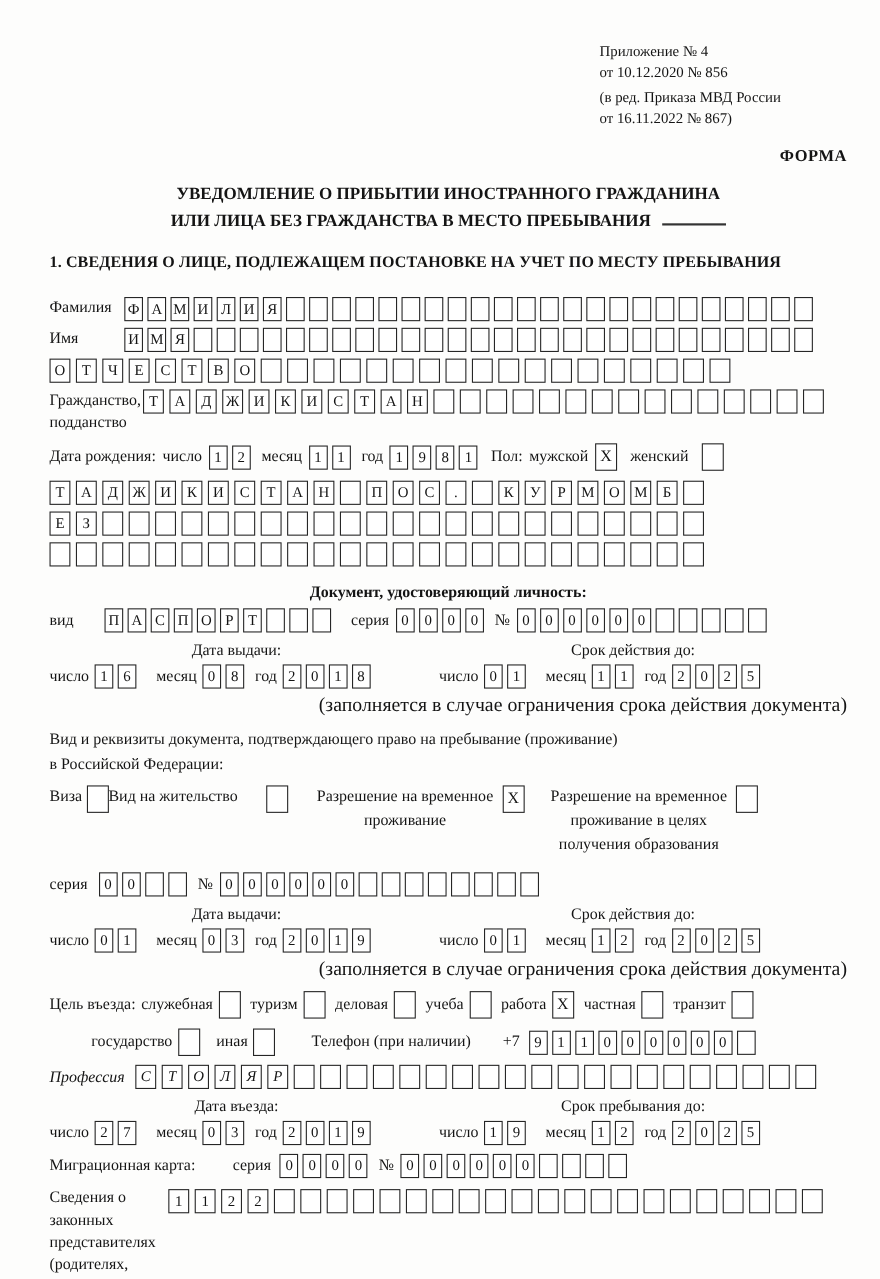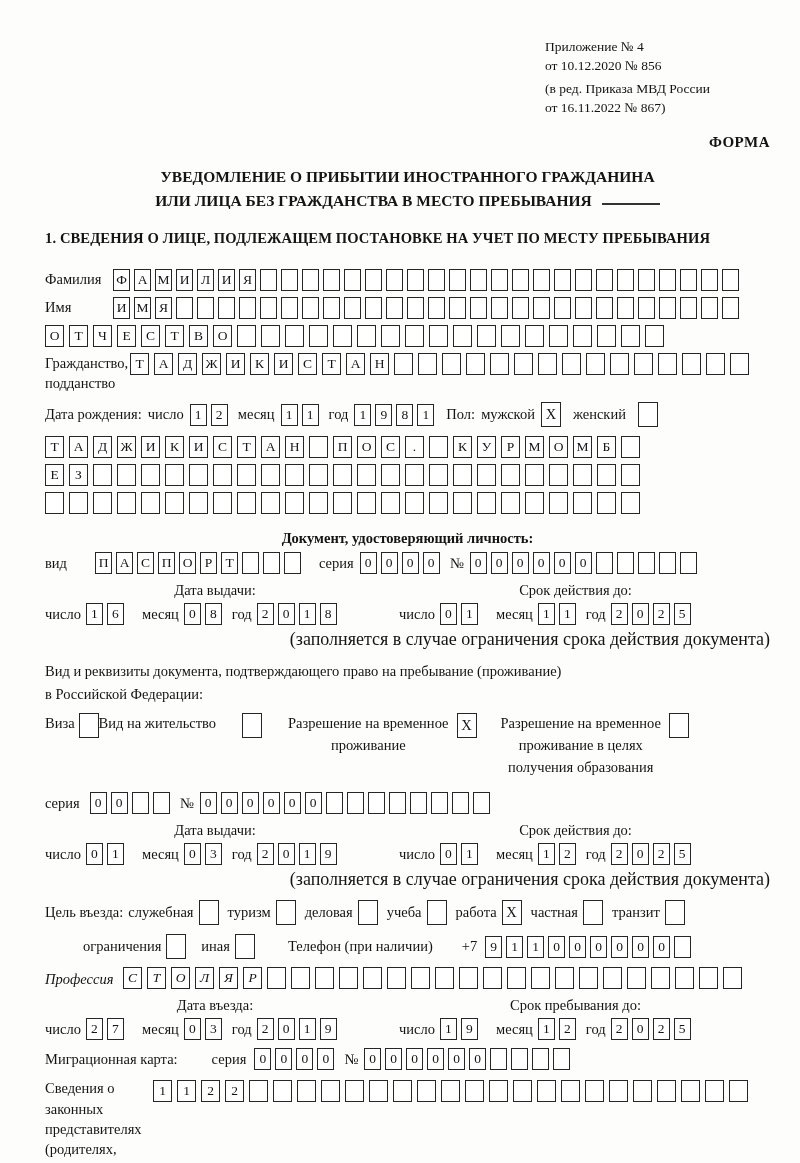--- a/index.html
+++ b/index.html
@@ -530,21 +530,21 @@
     <span class="cbx"></span>
     <span class="optlabel">работа</span>
     <span class="cbx">X</span>
     <span class="optlabel">частная</span>
     <span class="cbx"></span>
     <span class="optlabel">транзит</span>
     <span class="cbx"></span>
   </div>
 
   <div class="purpose-row" style="margin-top:9px;">
-    <span class="optlabel" style="margin-left:38px;">ограничения</span>
+    <span class="optlabel" style="margin-left:38px;">государство</span>
     <span class="cbx"></span>
     <span class="optlabel" style="margin-left:6px;">иная</span>
     <span class="cbx"></span>
     <span class="optlabel" style="margin-left:24px;">Телефон (при наличии)</span>
     <span style="margin:0 8px 0 24px;">+7</span>
     <span class="cells">
         <span class="cell">9</span>
         <span class="cell">1</span>
         <span class="cell">1</span>
         <span class="cell">0</span>

